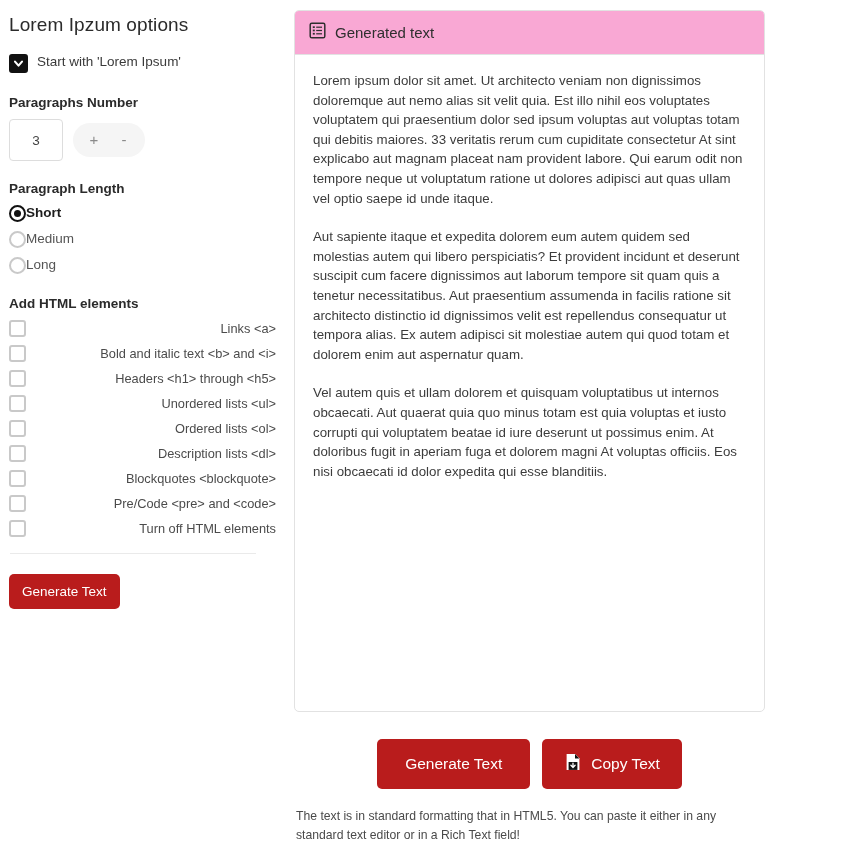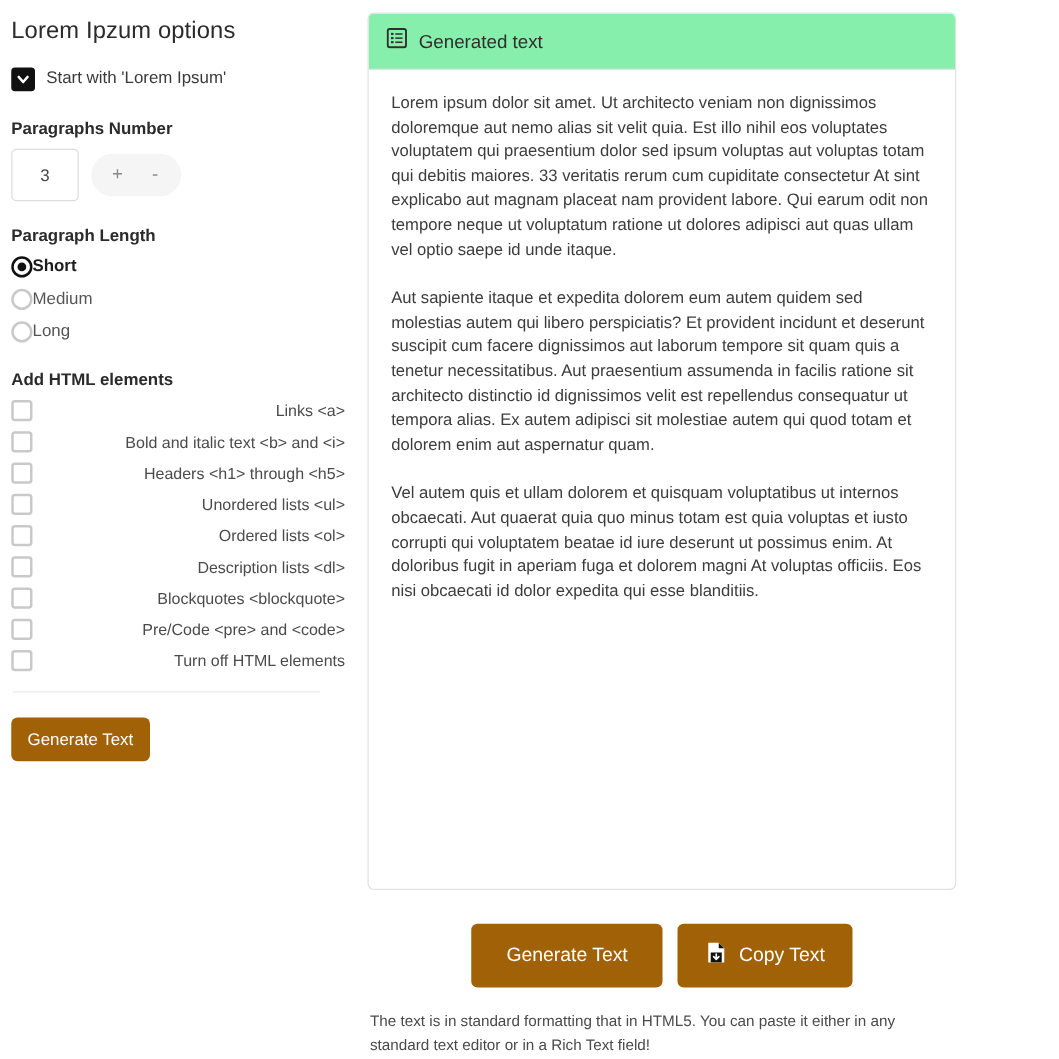--- a/index.html
+++ b/index.html
@@ -163,21 +163,21 @@
   .cb-label {
     font-size: 12.8px;
     color: #4b4b4b;
   }
   .divider {
     height: 1px;
     background: #eaeaea;
     margin: 16px 20px 0 1px;
   }
   .btn-dark {
-    background: #a16207;
+    background: #b91c1c;
     color: #ffffff;
     border: none;
     border-radius: 5px;
     font-family: "Liberation Sans", sans-serif;
     font-size: 13.5px;
     cursor: pointer;
     display: inline-flex;
     align-items: center;
     justify-content: center;
     gap: 9px;
@@ -199,21 +199,21 @@
     border: 1px solid #e2e2e2;
     border-radius: 5px;
     background: #ffffff;
     overflow: hidden;
     height: 702px;
     box-sizing: border-box;
     display: flex;
     flex-direction: column;
   }
   .card-header {
-    background: #86efac;
+    background: #f9a8d4;
     border-bottom: 1px solid #e2e2e2;
     padding: 11px 14px;
     display: flex;
     align-items: center;
     gap: 9px;
     flex: 0 0 auto;
   }
   .card-header-title {
     font-size: 15px;
     color: #2f2f2f;

